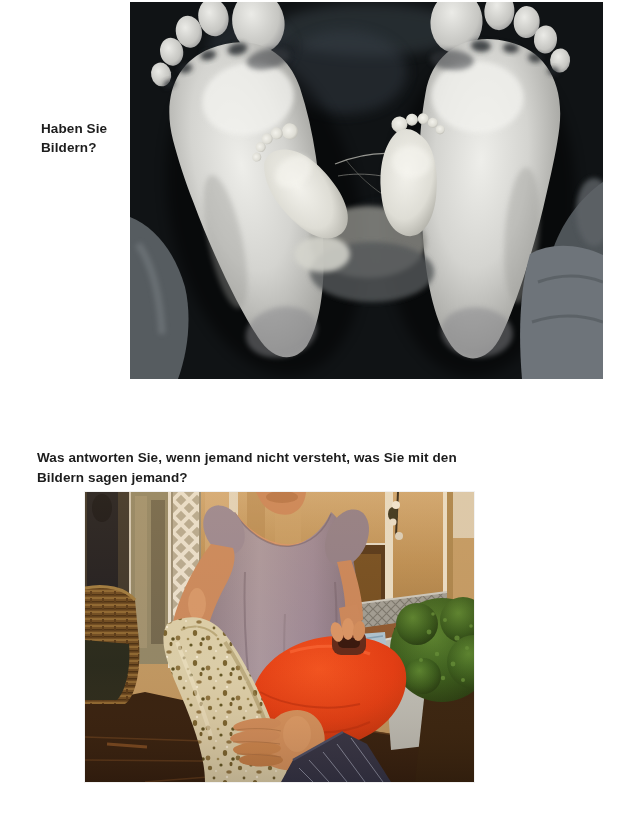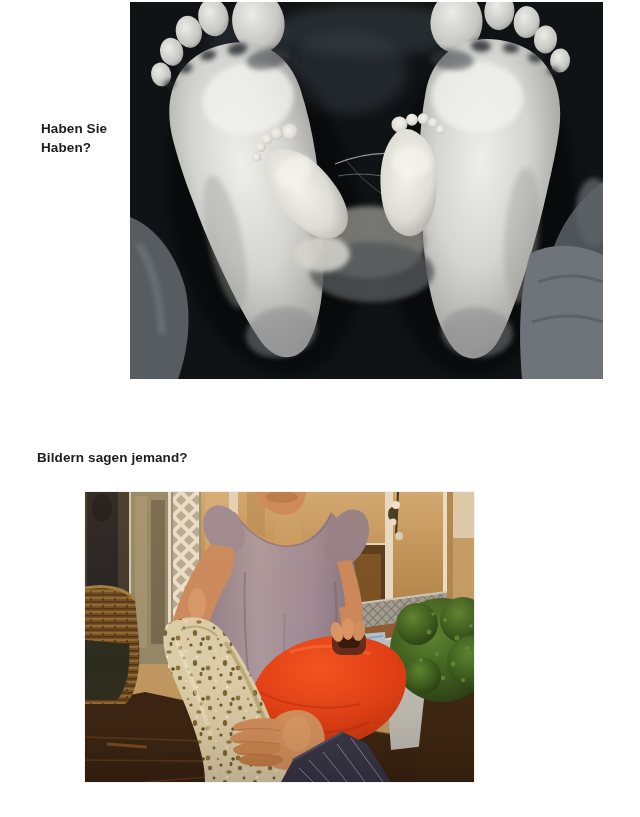--- a/index.html
+++ b/index.html
@@ -147,24 +147,25 @@
         <path d="M 400,252 C 420,241 446,241 473,253 L 473,377 L 392,377 C 388,330 390,286 400,252 Z" fill="#6e747a"></path>
         <path d="M 408,280 C 430,272 452,272 473,280" stroke="#50565a" stroke-width="3" fill="none" opacity="0.6"></path>
         <path d="M 402,320 C 426,312 450,312 473,320" stroke="#50565a" stroke-width="3" fill="none" opacity="0.6"></path>
         <ellipse cx="464" cy="210" rx="18" ry="34" fill="#5e6468" opacity="0.8" filter="url(#t-b2)"></ellipse>
       </g>
     </svg>
   </figure>
 
   <div class="caption caption-q1">
     <div>Haben Sie</div>
-    <div>Haben?</div>
+    <div>Bildern?</div>
   </div>
 
   <div class="caption caption-q2">
+    <div>Was antworten Sie, wenn jemand nicht versteht, was Sie mit den</div>
     <div>Bildern sagen jemand?</div>
   </div>
 
   <figure class="photo photo-bottom" style="margin:0;" aria-label="Colour photograph of a woman in a mauve top on a terrace holding an orange cushion; an arm in a floral sleeve is held by a hand in a navy pinstriped sleeve">
     <svg viewBox="0 0 389 290" preserveAspectRatio="none">
       <defs>
         <pattern id="b-lattice" width="16" height="16" patternUnits="userSpaceOnUse">
           <rect width="16" height="16" fill="#b3aa94"></rect>
           <path d="M0,0 L16,16 M16,0 L0,16 M-4,12 L4,20 M12,-4 L20,4" stroke="#e8e2d3" stroke-width="4" fill="none"></path>
         </pattern>

